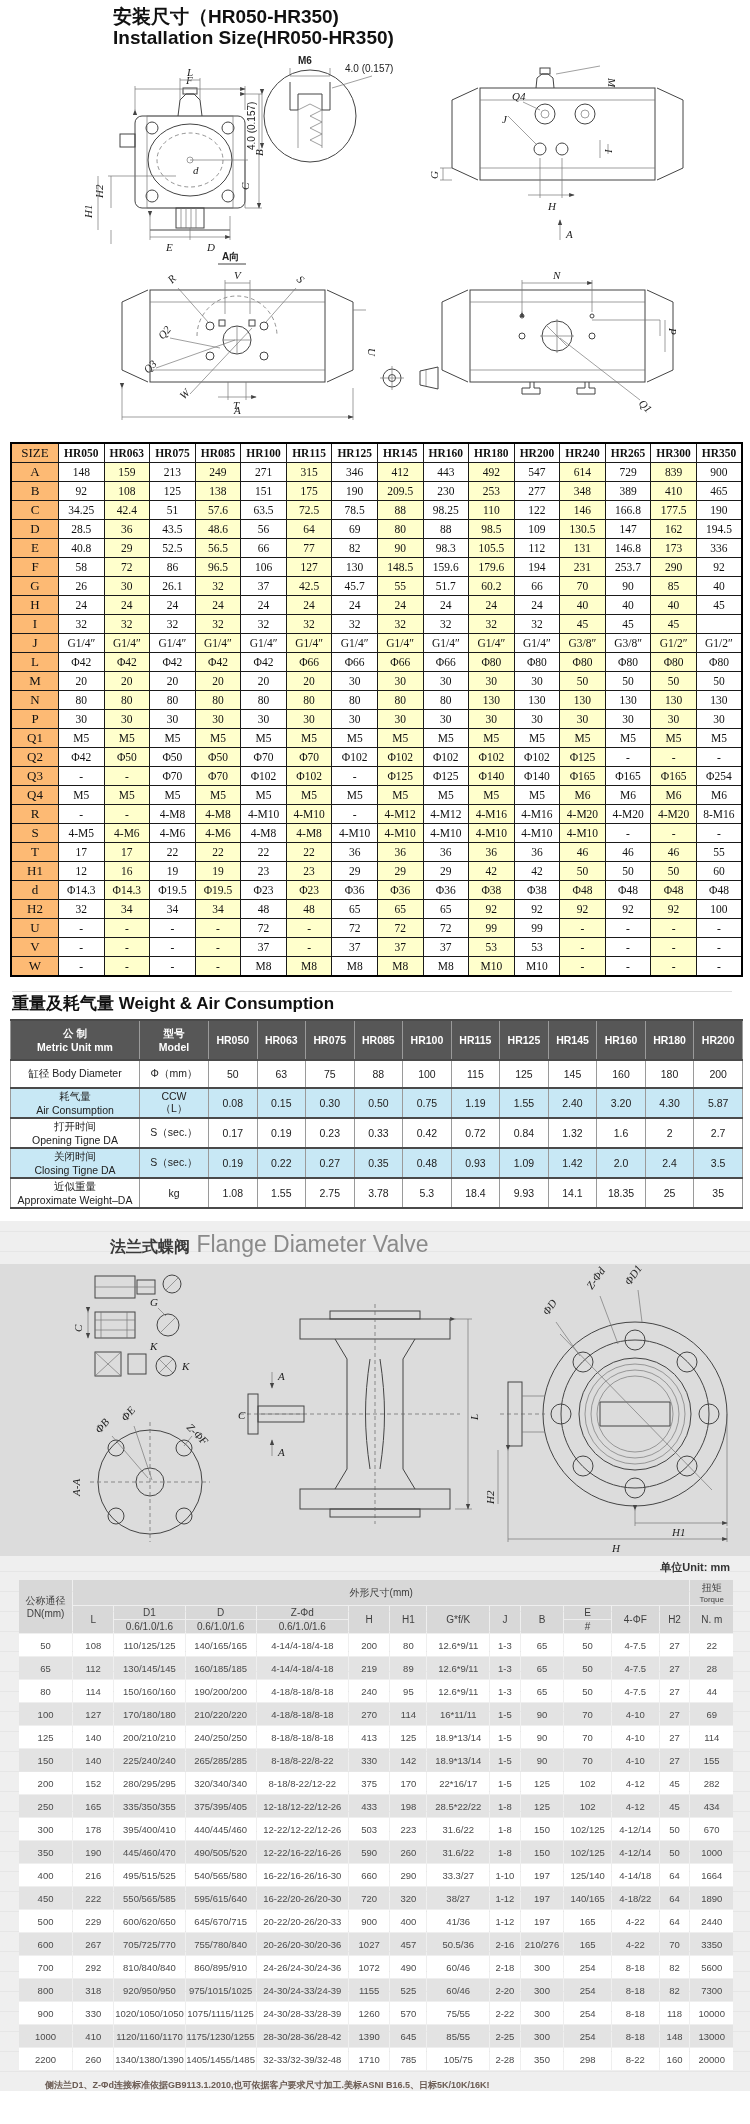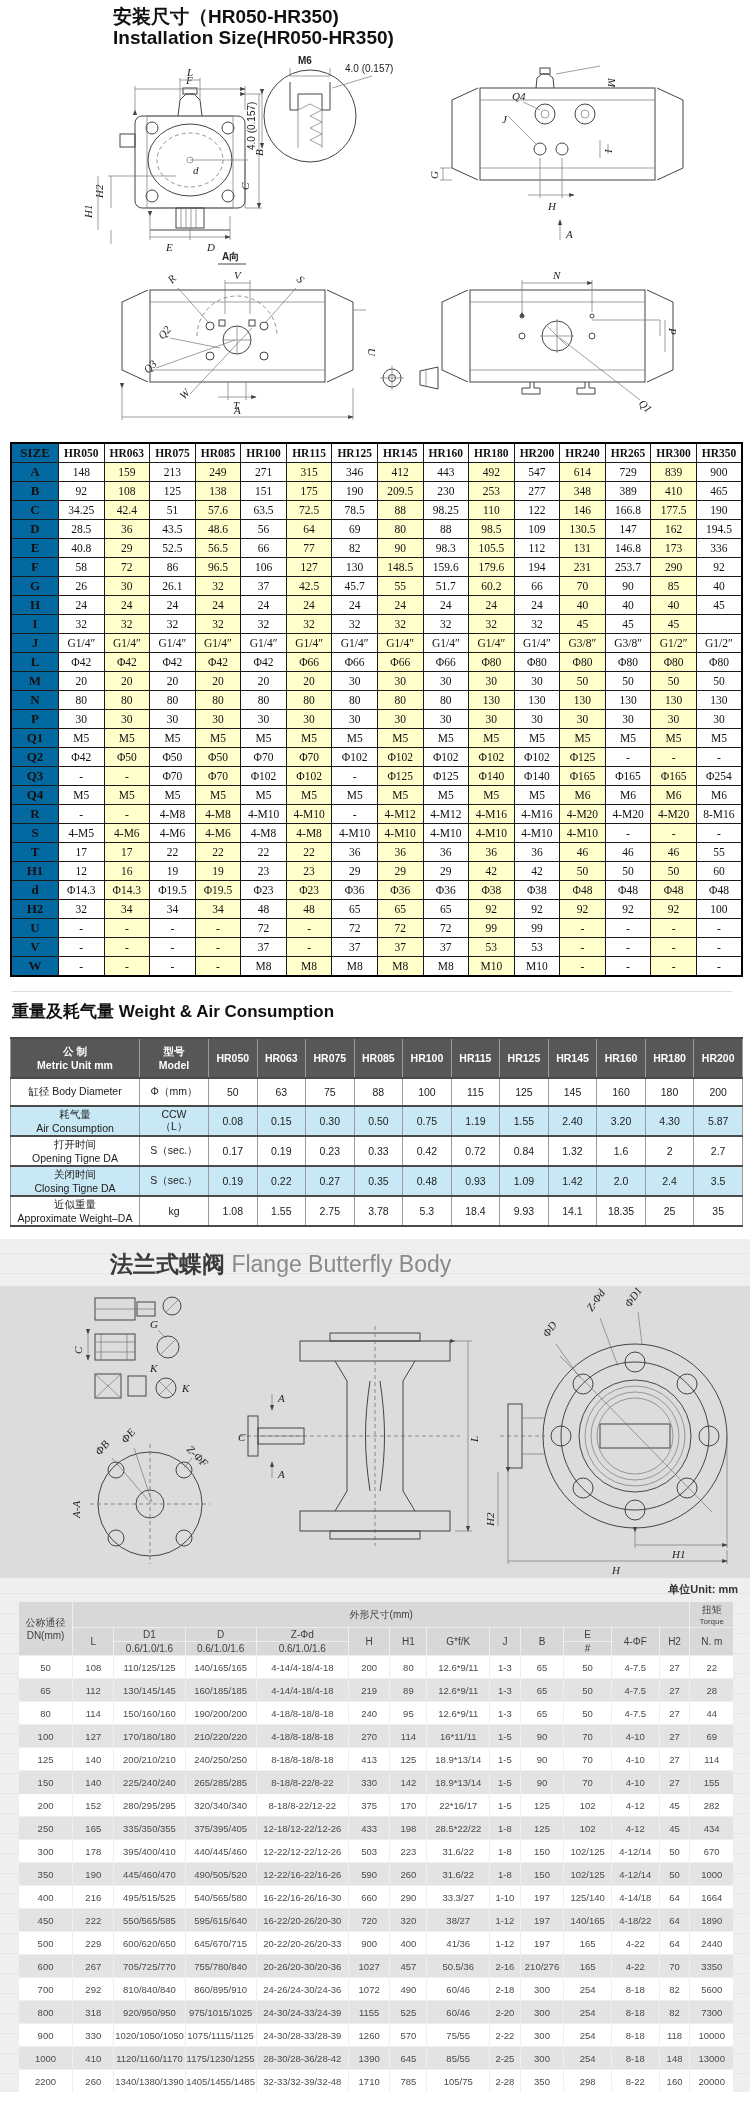--- a/index.html
+++ b/index.html
@@ -15,46 +15,46 @@
   .note-lbl{font-size:10px;fill:#222;font-family:"Liberation Sans",sans-serif;}
   .ln{stroke:#444;fill:none;stroke-width:1;}
   .lnthin{stroke:#777;fill:none;stroke-width:.7;}
   .dash{stroke:#666;fill:none;stroke-width:.7;stroke-dasharray:4 3;}
 
   
   table{border-collapse:collapse;}
   .dim-table{margin:8px auto 0 10px;width:733px;table-layout:fixed;font-family:"Liberation Serif",serif;}
   .dim-table th,.dim-table td{border:1px solid #1a1a1a;text-align:center;padding:0;height:18px;
     font-size:11.5px;overflow:hidden;white-space:nowrap;}
-  .dim-table .rl{background:#0369a1;font-weight:bold;font-size:13px;width:46px;}
+  .dim-table .rl{background:#fdba74;font-weight:normal;font-size:13px;width:46px;}
   .dim-table td.y{background:#ffffcc;}
   .dim-table{border:2px solid #000;}
 
   
-  .sec2-head{margin:14px 0 14px 12px;font-size:17px;font-weight:bold;border-top:1px solid #ddd;padding-top:8px;width:720px;}
+  .sec2-head{margin:14px 0 4px 12px;font-size:17px;font-weight:bold;border-top:1px solid #ddd;width:720px;}
   .wt-table{margin:4px auto 12px 10px;width:733px;table-layout:fixed;}
   .wt-table th,.wt-table td{border-left:1px solid #9a9a9a;border-right:1px solid #9a9a9a;
     border-top:2px solid #4a4a4a;border-bottom:2px solid #4a4a4a;
     text-align:center;padding:1px 0;font-size:10.5px;color:#222;}
   .wt-table thead th{background:#575757;color:#fff;font-weight:bold;height:36px;font-size:10.5px;}
   .wt-table .lab{width:128px;}
   .wt-table .unit{width:68px;}
   .wt-table tr.hl td{background:#c8e8f5;}
   .wt-table td{height:24px;background:#fff;}
   .wt-sub{font-size:10px;}
 
   
   .sec3{background:#efefef;margin-top:12px;padding-top:10px;
     background-image:repeating-linear-gradient(0deg,#efefef 0 19px,#e6e6e6 19px 20px),
                      repeating-linear-gradient(90deg,#efefef 0 19px,#e6e6e6 19px 20px);}
   .sec3-head{margin:0 0 6px 110px;}
-  .sec3-zh{font-size:23px;font-weight:bold;color:#3a3a3a;}
+  .sec3-zh{font-size:16px;font-weight:bold;color:#3a3a3a;}
   .sec3-en{font-size:23px;color:#8a8a8a;}
   .draw2{display:block;background:#dcdcdc;}
-  .unit-note{text-align:right;font-size:11px;color:#333;padding:4px 12px 2px 0;font-weight:bold;}
+  .unit-note{text-align:right;font-size:11px;color:#333;padding:4px 20px 2px 0;font-weight:bold;}
 
   .fl-table{margin:2px auto 0 18px;width:716px;table-layout:fixed;border-collapse:separate;border-spacing:1px;}
   .fl-table th{background:#d8d8d8;color:#3f3f3f;font-size:10px;font-weight:normal;padding:1px 0;text-align:center;}
   .fl-table td{font-size:9.5px;color:#4a4a4a;text-align:center;padding:0;height:22px;background:#fff;white-space:nowrap;overflow:hidden;}
   .fl-table tr.alt td{background:#e3e3e3;}
   .fl-foot{margin:8px 0 0 45px;font-size:9px;line-height:12px;}
   .fl-foot .zh{color:#6b5b53;font-weight:bold;}
 </style>
 </head>
 <body>
@@ -821,21 +821,21 @@
           <td>18.35</td>
           <td>25</td>
           <td>35</td>
         </tr>
       </tbody>
     </table>
 
   
   <div class="sec3">
     <div class="sec3-head">
-      <span class="sec3-zh">法兰式蝶阀</span><span class="sec3-en"> Flange Butterfly Body</span>
+      <span class="sec3-zh">法兰式蝶阀</span><span class="sec3-en"> Flange Diameter Valve</span>
     </div>
 
     <svg class="draw2" width="750" height="292" viewBox="0 0 750 292">
       <rect x="0" y="0" width="750" height="292" fill="#dcdcdc"></rect>
 
       <g>
         <rect class="ln" x="95" y="12" width="40" height="22"></rect>
         <rect class="ln" x="137" y="16" width="18" height="14"></rect>
         <path class="lnthin" d="M95,23 H155"></path>
         <circle class="ln" cx="172" cy="20" r="9"></circle>

